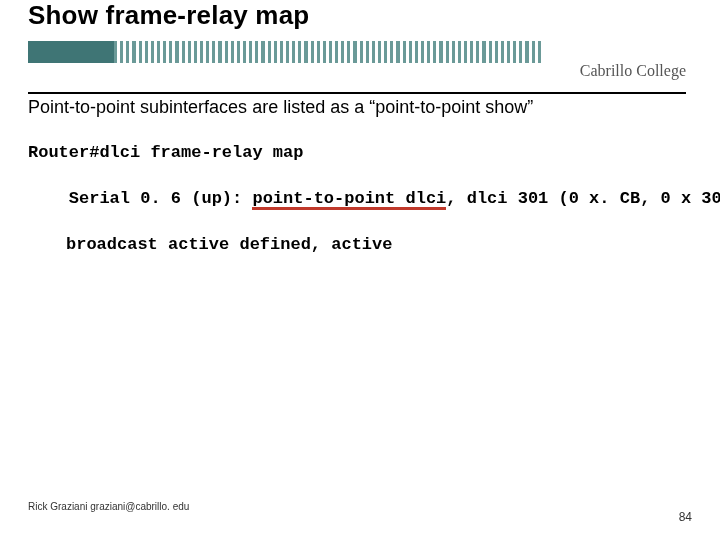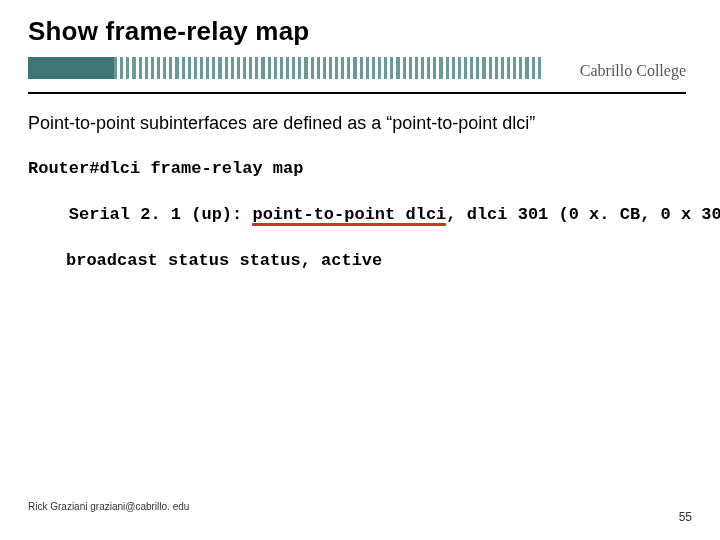--- a/index.html
+++ b/index.html
@@ -10,21 +10,21 @@
     background: #fff;
     font-family: Arial, Helvetica, sans-serif;
     position: relative;
     overflow: hidden;
     box-sizing: border-box;
   }
   .slide-title {
     font-size: 26px;
     font-weight: bold;
     color: #000;
-    padding: 16px 28px 4px 28px;
+    padding: 0 28px 4px 28px;
     letter-spacing: 0.2px;
   }
   .divider-band {
     display: flex;
     align-items: stretch;
     height: 22px;
     margin: 6px 0 0 0;
     padding-left: 28px;
   }
   .band-solid {
@@ -176,25 +176,25 @@
       <span></span>
       <span></span>
       <span></span>
       <span></span>
   </div>
 </div>
 <div class="brand">Cabrillo College</div>
 <div class="brand-underline"></div>
 
 <div class="subtitle">
-  <b>Point-to-point subinterfaces</b><span> are defined as a “point-to-point dlci”</span>
+  <b>Point-to-point subinterfaces</b><span> are listed as a “point-to-point show”</span>
 </div>
 
 <div class="terminal">
   <div class="mono-line">Router#dlci frame-relay map</div>
   <div class="mono-line">
-    <span>Serial 2. 1 (up): </span><span class="underline-red">point-to-point dlci</span><span>, dlci 301 (0 x. CB, 0 x 30 B 0),</span>
+    <span>Serial 0. 6 (up): </span><span class="underline-red">point-to-point dlci</span><span>, dlci 301 (0 x. CB, 0 x 30 B 0),</span>
   </div>
-  <div class="mono-line" style="padding-left:38px">broadcast status status, active</div>
+  <div class="mono-line" style="padding-left:38px">broadcast active defined, active</div>
 </div>
 
 <div class="footer">Rick Graziani  graziani@cabrillo. edu</div>
-<div class="pagenum">55</div>
+<div class="pagenum">84</div>
 
 </body></html>

